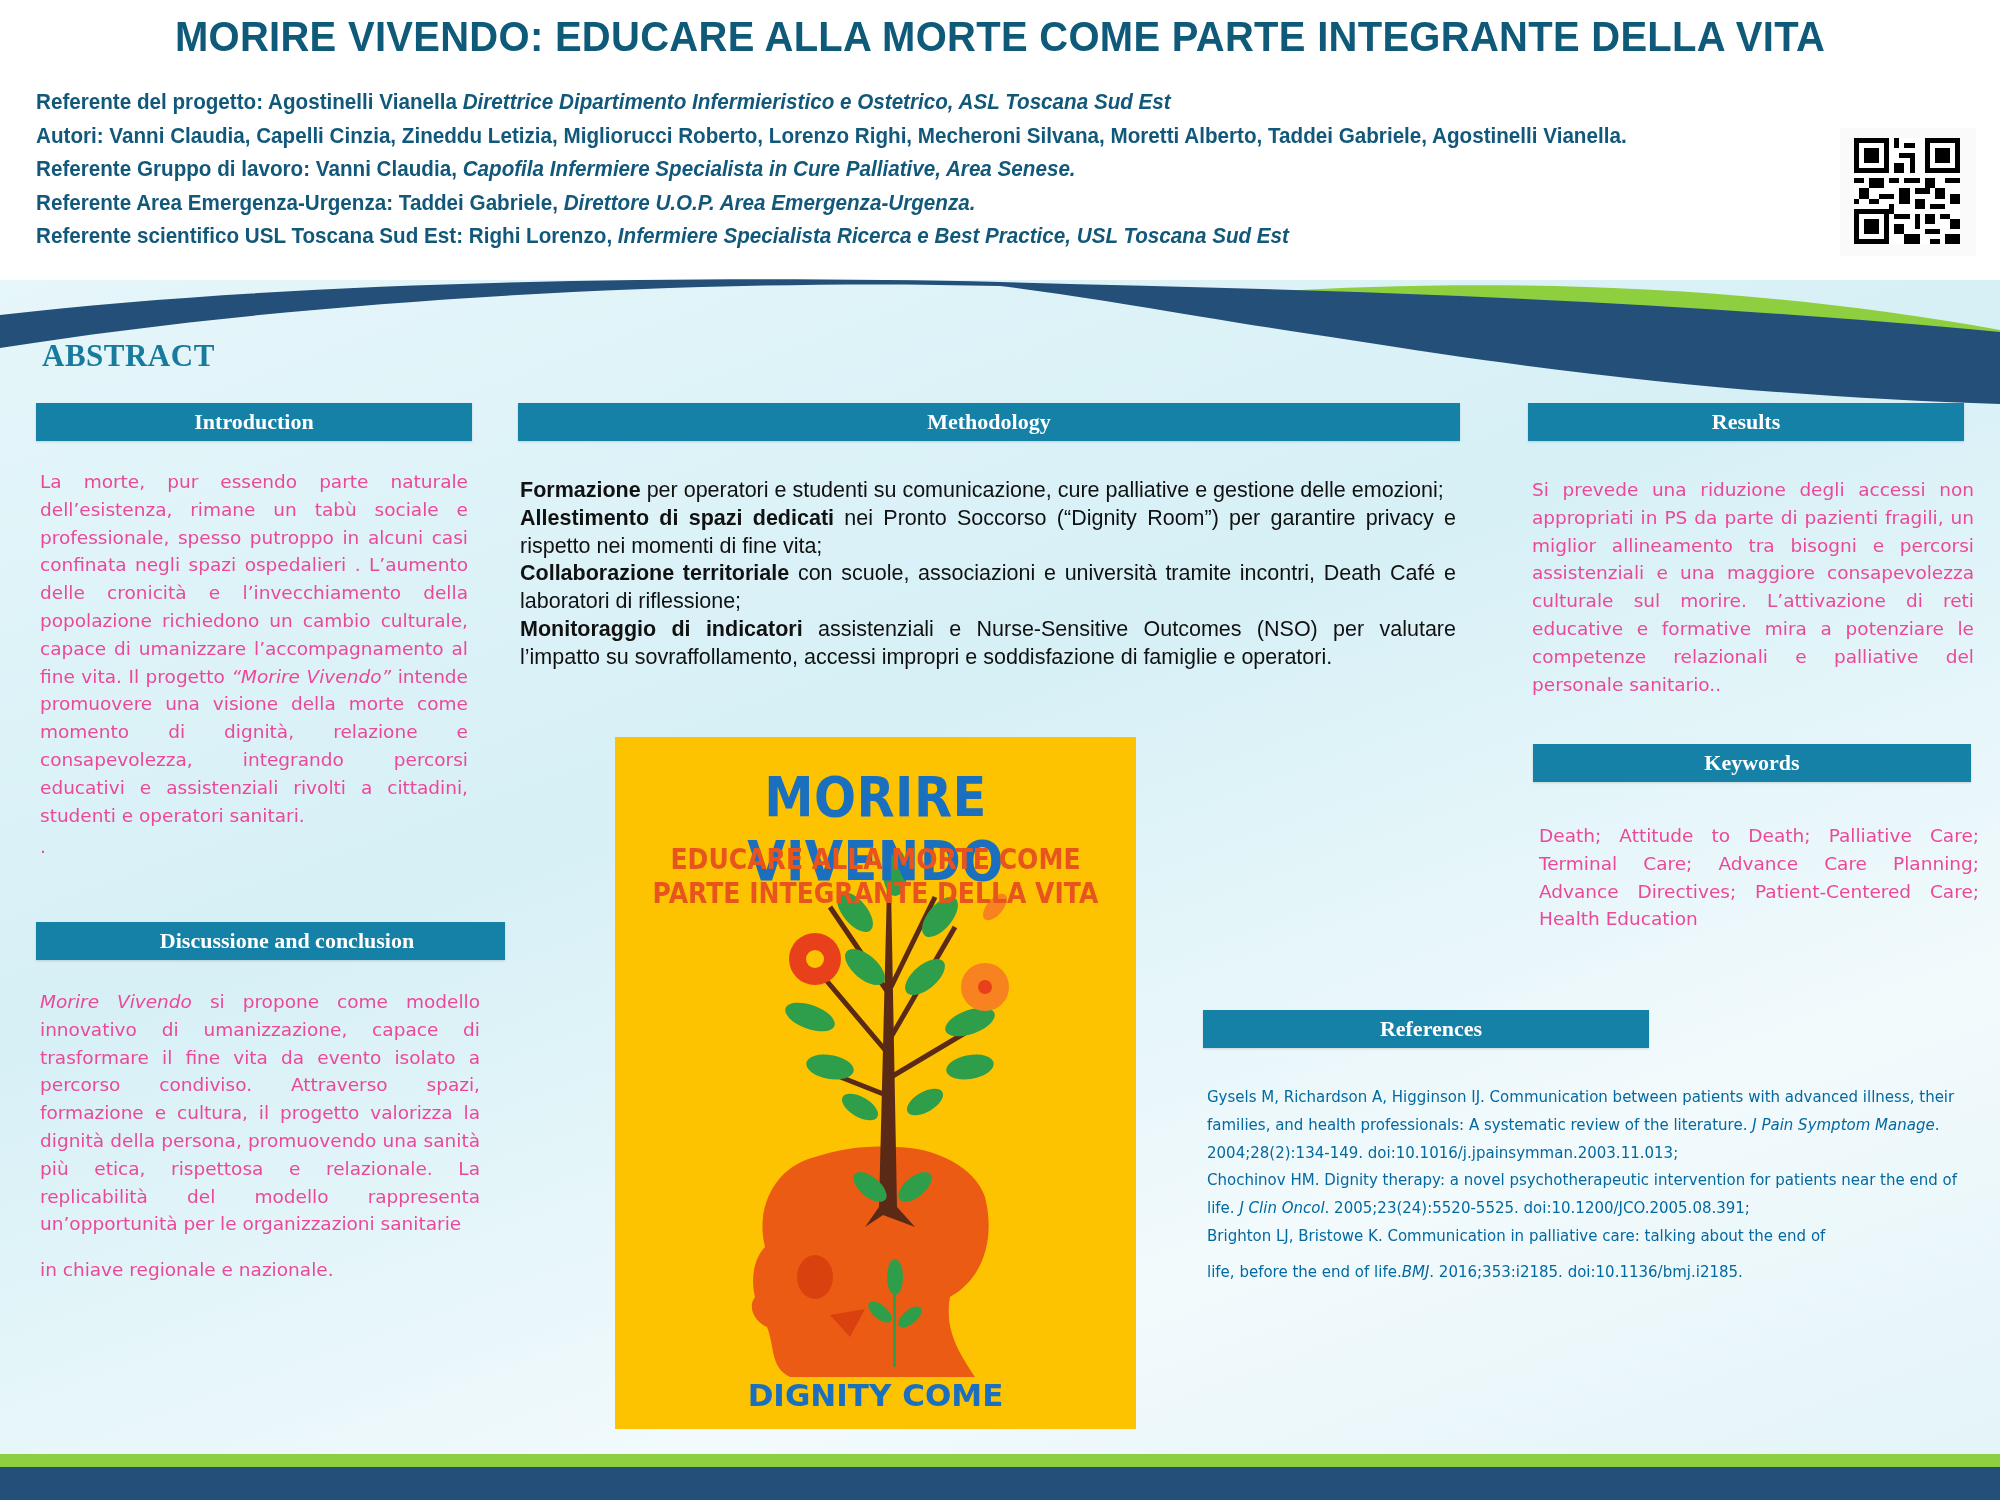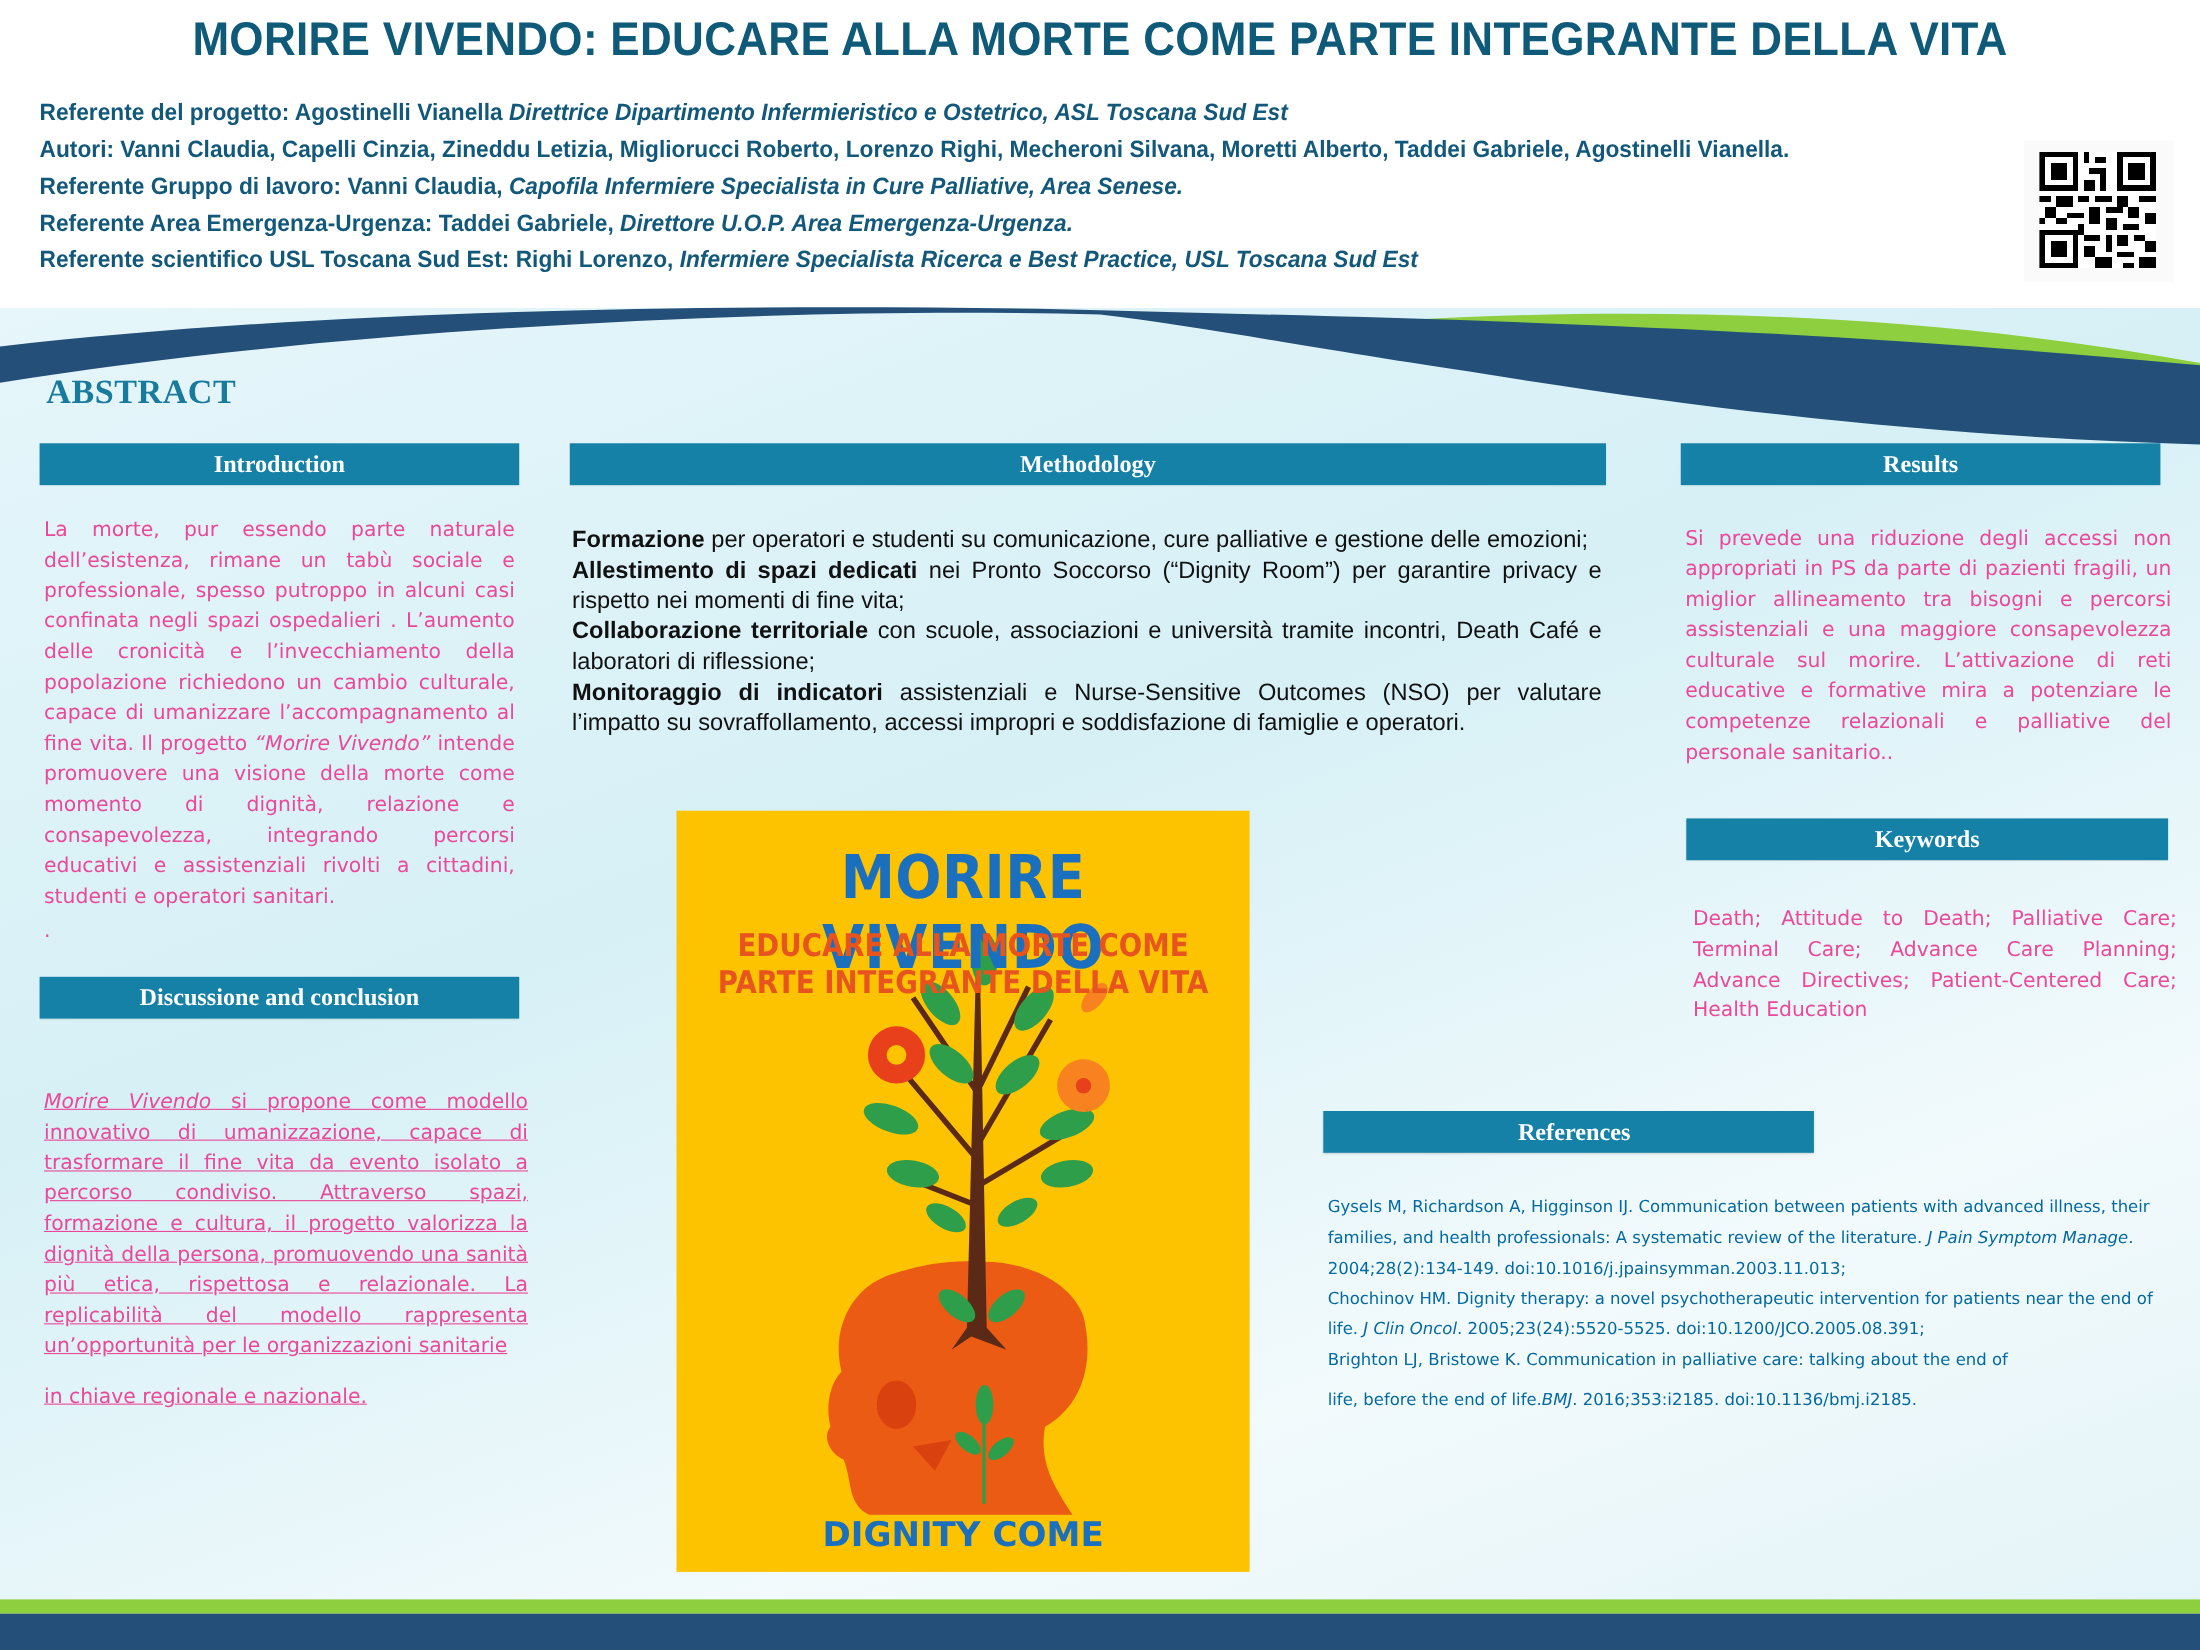--- a/index.html
+++ b/index.html
@@ -118,22 +118,22 @@
   <p><b>Collaborazione territoriale</b><span> con scuole, associazioni e università tramite incontri, Death Café e laboratori di riflessione;</span></p>
   <p><b>Monitoraggio di indicatori</b><span> assistenziali e Nurse-Sensitive Outcomes (NSO) per valutare l’impatto su sovraffollamento, accessi impropri e soddisfazione di famiglie e operatori.</span></p>
 </div>
 
 <div class="hdr" style="left:1528px;top:403px;width:436px;height:38px;">Results</div>
 <div class="txt" style="left:1532px;top:476px;width:442px;">Si prevede una riduzione degli accessi non appropriati in PS da parte di pazienti fragili, un miglior allineamento tra bisogni e percorsi assistenziali e una maggiore consapevolezza culturale sul morire. L’attivazione di reti educative e formative mira a potenziare le competenze relazionali e palliative del personale sanitario..</div>
 
 <div class="hdr" style="left:1533px;top:744px;width:438px;height:38px;">Keywords</div>
 <div class="txt" style="left:1539px;top:822px;width:440px;">Death; Attitude to Death; Palliative Care; Terminal Care; Advance Care Planning; Advance Directives; Patient-Centered Care; Health Education</div>
 
-<div class="hdr" style="left:36px;top:888px;width:436px;height:38px;">Discussione and conclusion</div>
-<div class="txt" style="left:40px;top:988px;width:440px;text-decoration:underline;">
+<div class="hdr" style="left:36px;top:922px;width:436px;height:38px;padding-left:33px;">Discussione and conclusion</div>
+<div class="txt" style="left:40px;top:988px;width:440px;">
   <i>Morire Vivendo</i><span> si propone come modello innovativo di umanizzazione, capace di trasformare il fine vita da evento isolato a percorso condiviso. Attraverso spazi, formazione e cultura, il progetto valorizza la dignità della persona, promuovendo una sanità più etica, rispettosa e relazionale. La replicabilità del modello rappresenta un’opportunità per le organizzazioni sanitarie</span>
   <div style="margin-top:18px;text-align:center;">in chiave regionale e nazionale.</div>
 </div>
 
 <div class="hdr" style="left:1203px;top:1010px;width:436px;height:38px;padding-left:10px;">References</div>
 <div class="ref">
   <p><span>Gysels M, Richardson A, Higginson IJ. Communication between patients with advanced illness, their families, and health professionals: A systematic review of the literature. </span><i>J Pain Symptom Manage</i><span>. 2004;28(2):134-149. doi:10.1016/j.jpainsymman.2003.11.013;</span></p>
   <p><span>Chochinov HM. Dignity therapy: a novel psychotherapeutic intervention for patients near the end of life. </span><i>J Clin Oncol</i><span>. 2005;23(24):5520-5525. doi:10.1200/JCO.2005.08.391;</span></p>
   <p><span>Brighton LJ, Bristowe K. Communication in palliative care: talking about the end of</span><br><span style="display:inline-block;margin-top:8px;">life, before the end of life. </span><i>BMJ</i><span>. 2016;353:i2185. doi:10.1136/bmj.i2185.</span></p>
 </div>

